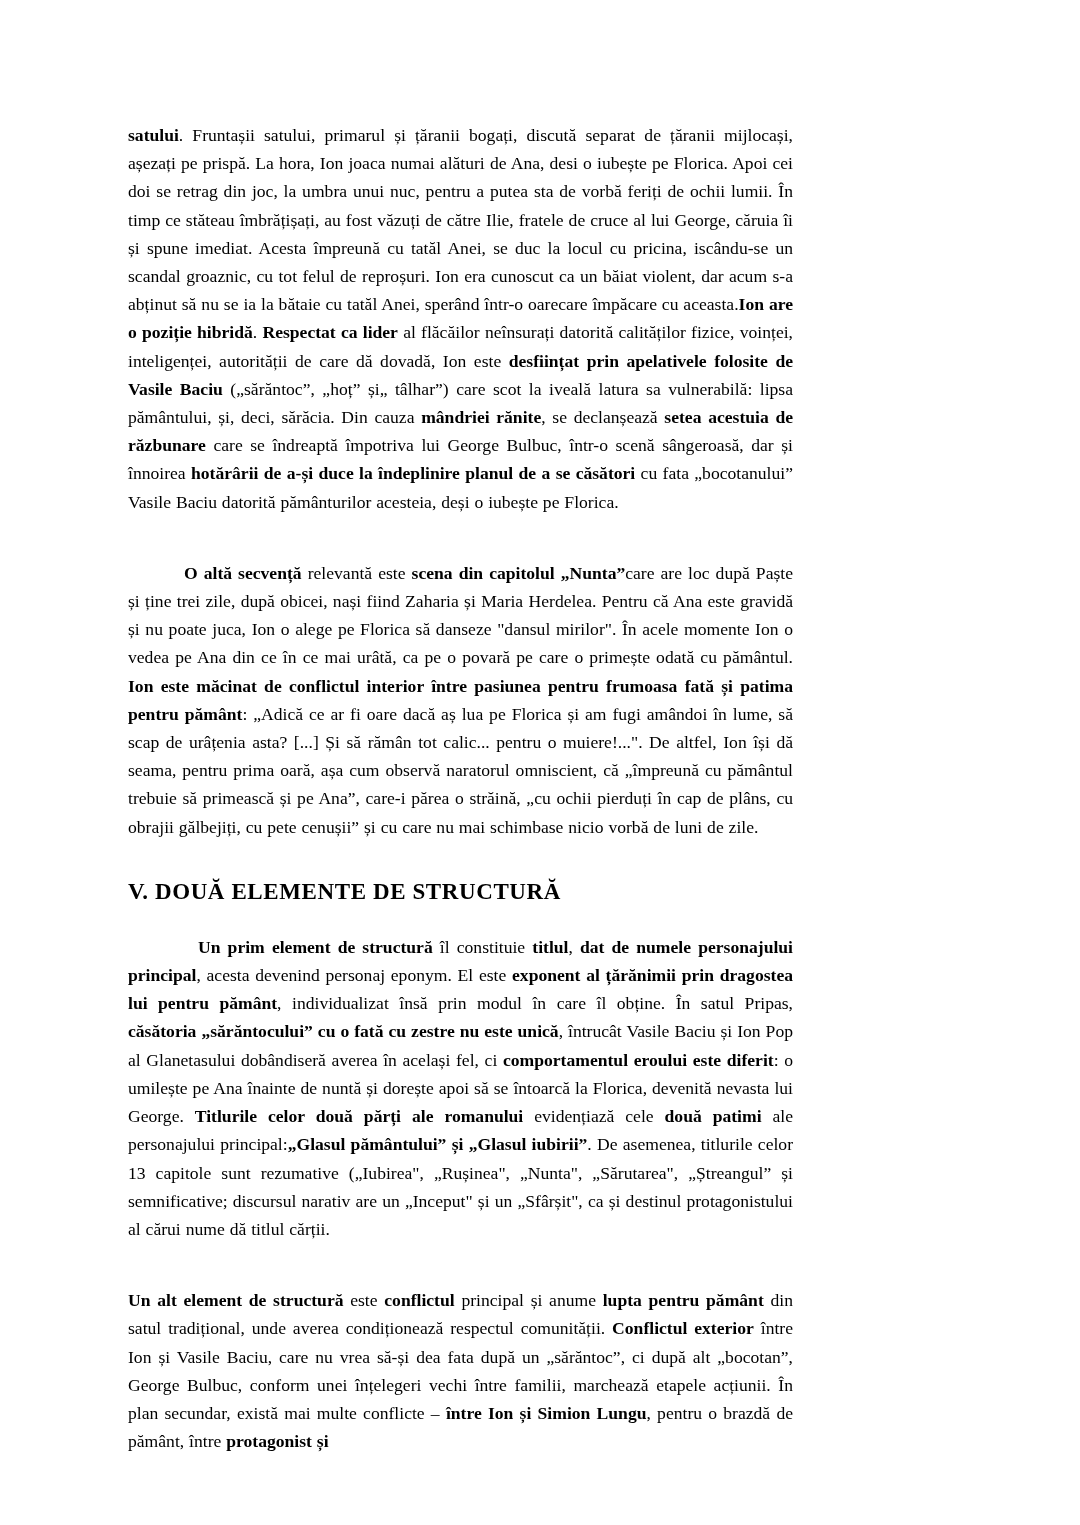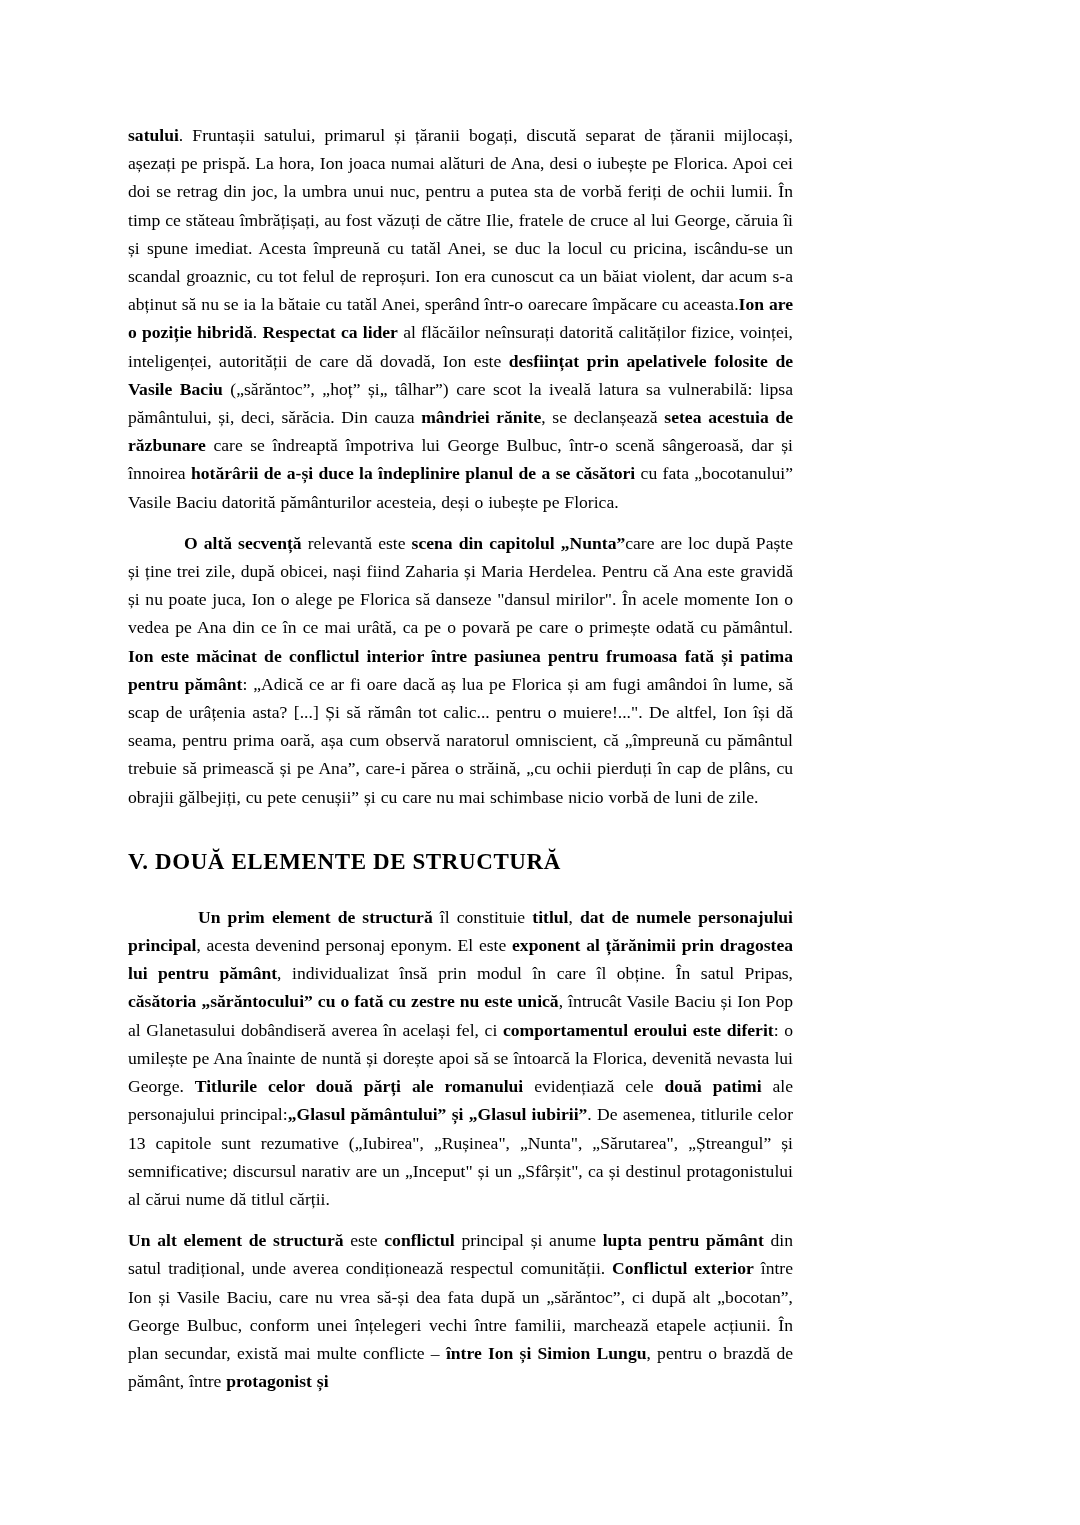--- a/index.html
+++ b/index.html
@@ -26,21 +26,21 @@
     line-height: 28.2px;
     text-align: justify;
     margin: 0 0 13px 0;
     word-spacing: 0.5px;
   }
   .para .bold {
     font-weight: 700;
   }
   .para.indent-med { text-indent: 56px; }
   .para.indent-big { text-indent: 70px; }
-  .gap-before { margin-top: 13px; }
+  .gap-before { margin-top: 43px; }
   h2.section-heading {
     font-family: Liberation Serif, serif;
     font-weight: 700;
     font-size: 23px;
     letter-spacing: 0.6px;
     margin: 38px 0 28px 0;
     color: #000000;
   }
 </style>
 </head>

